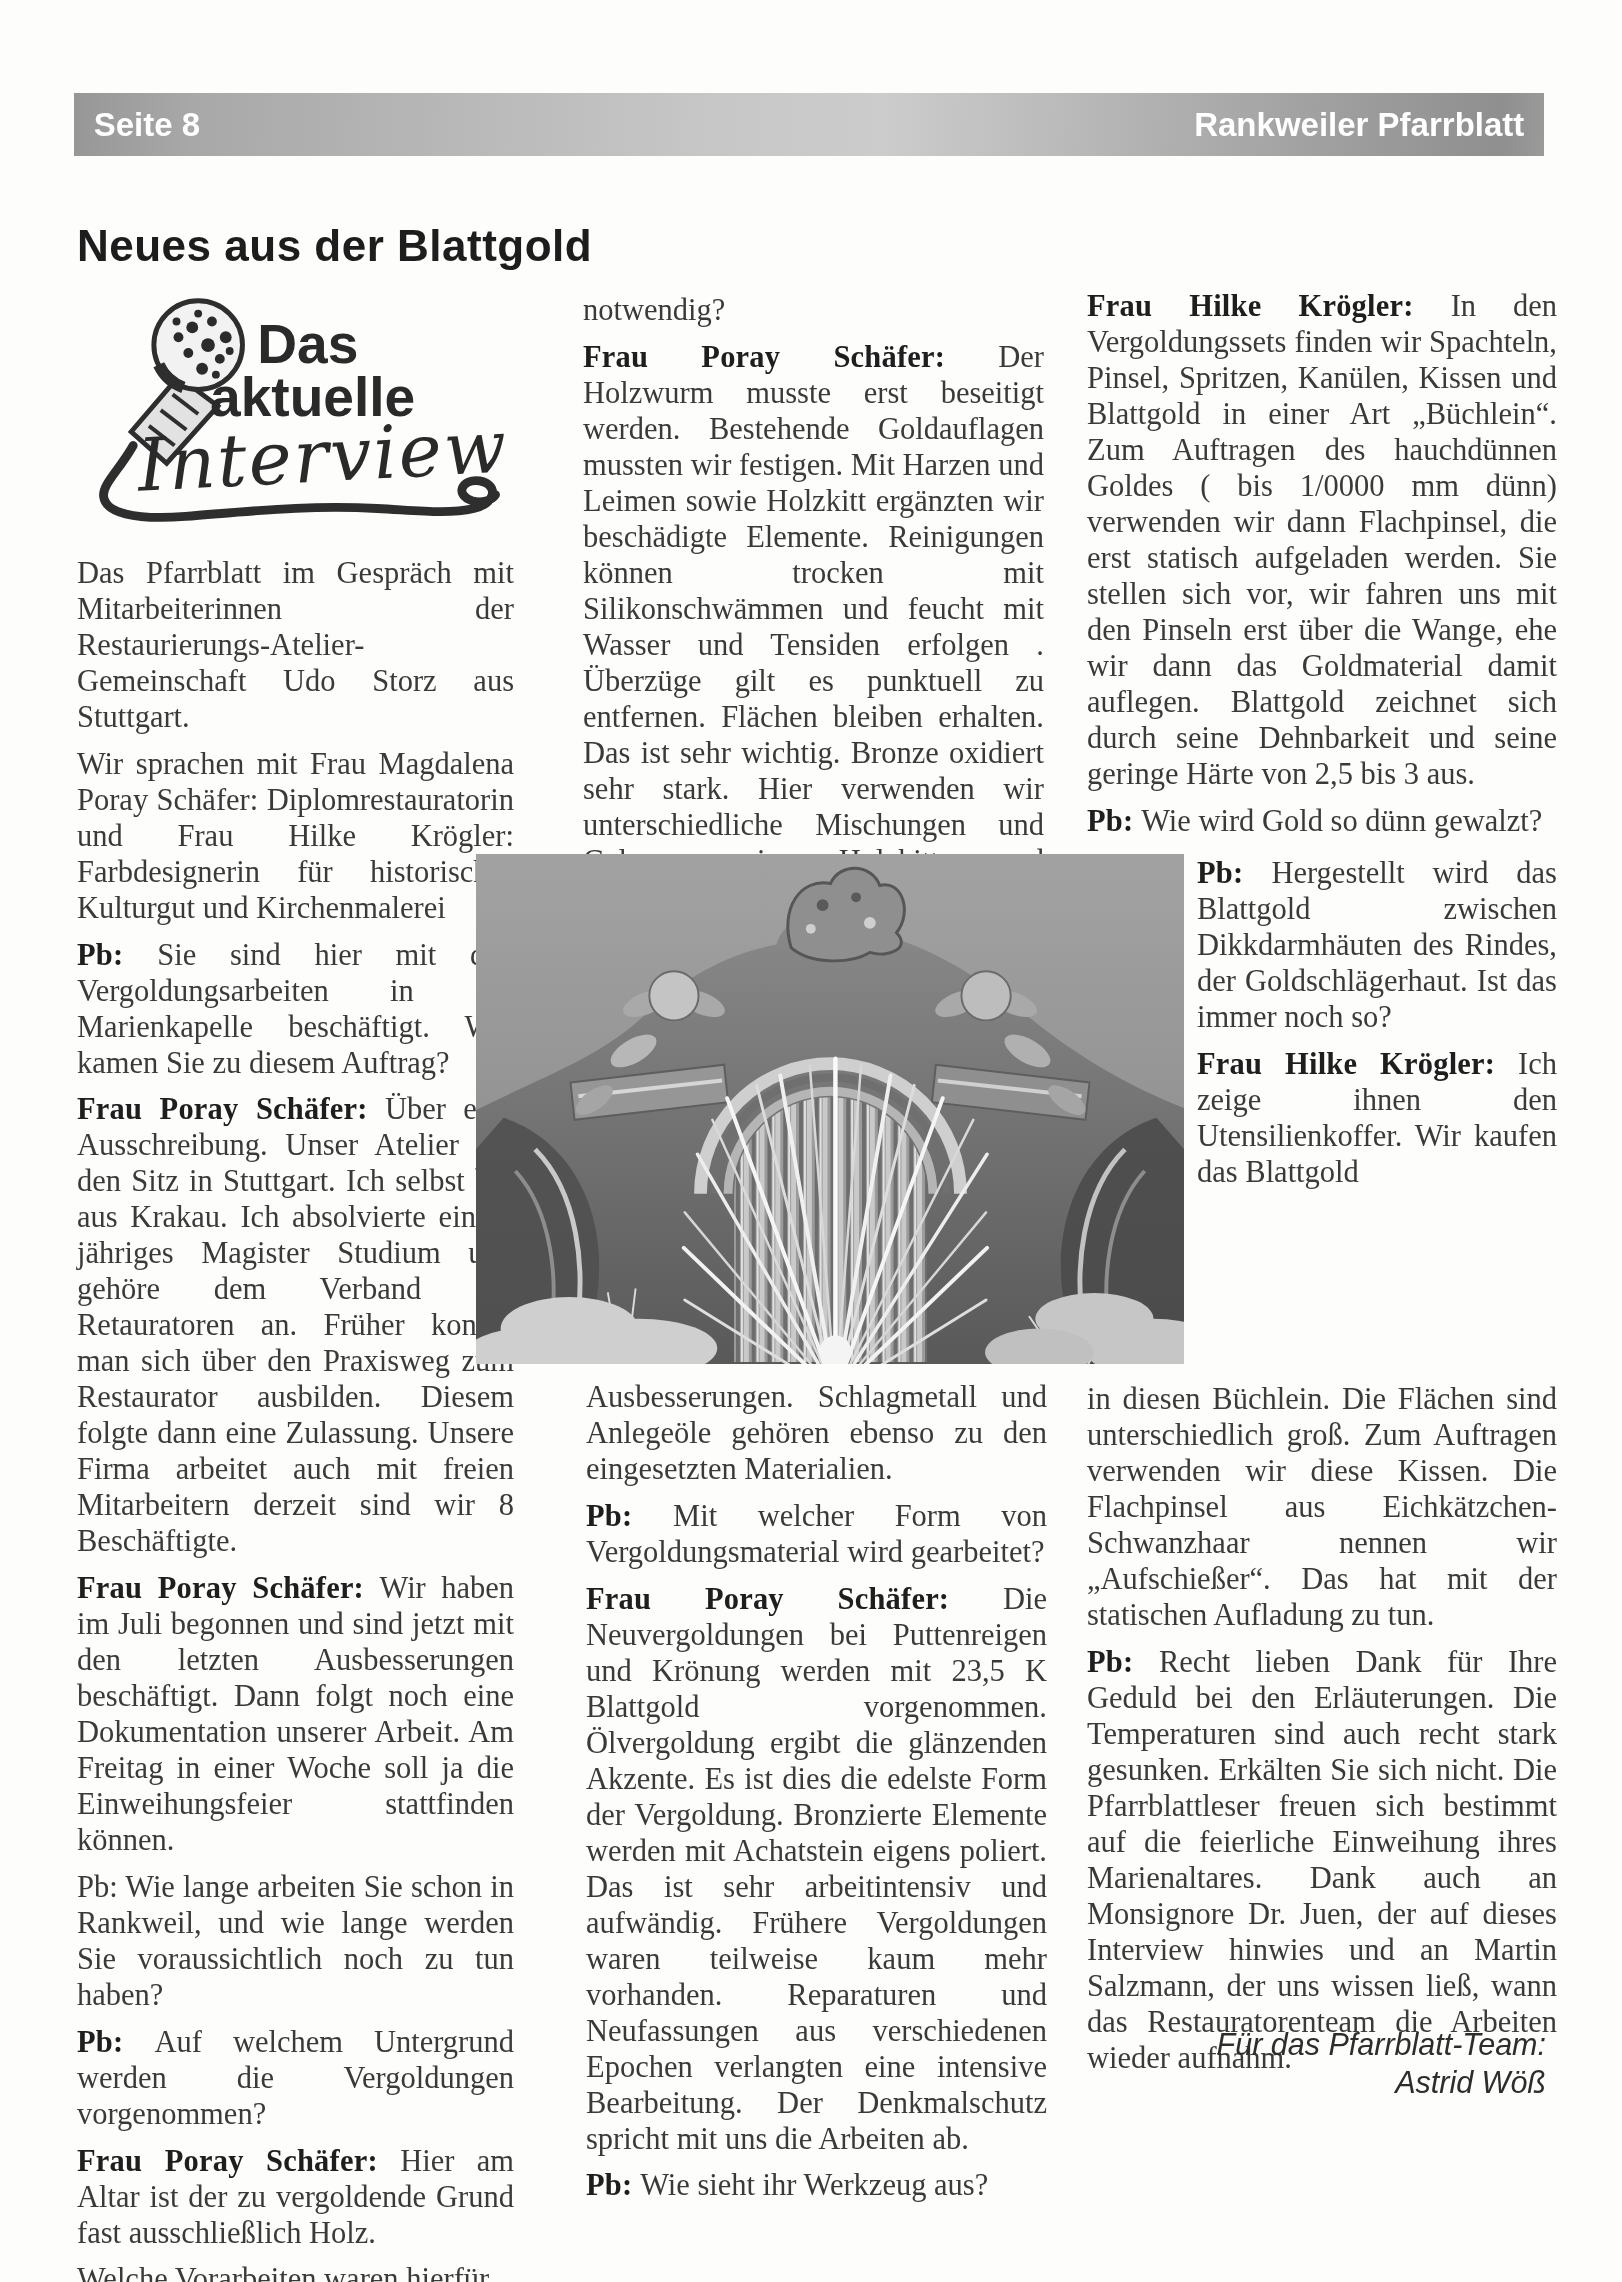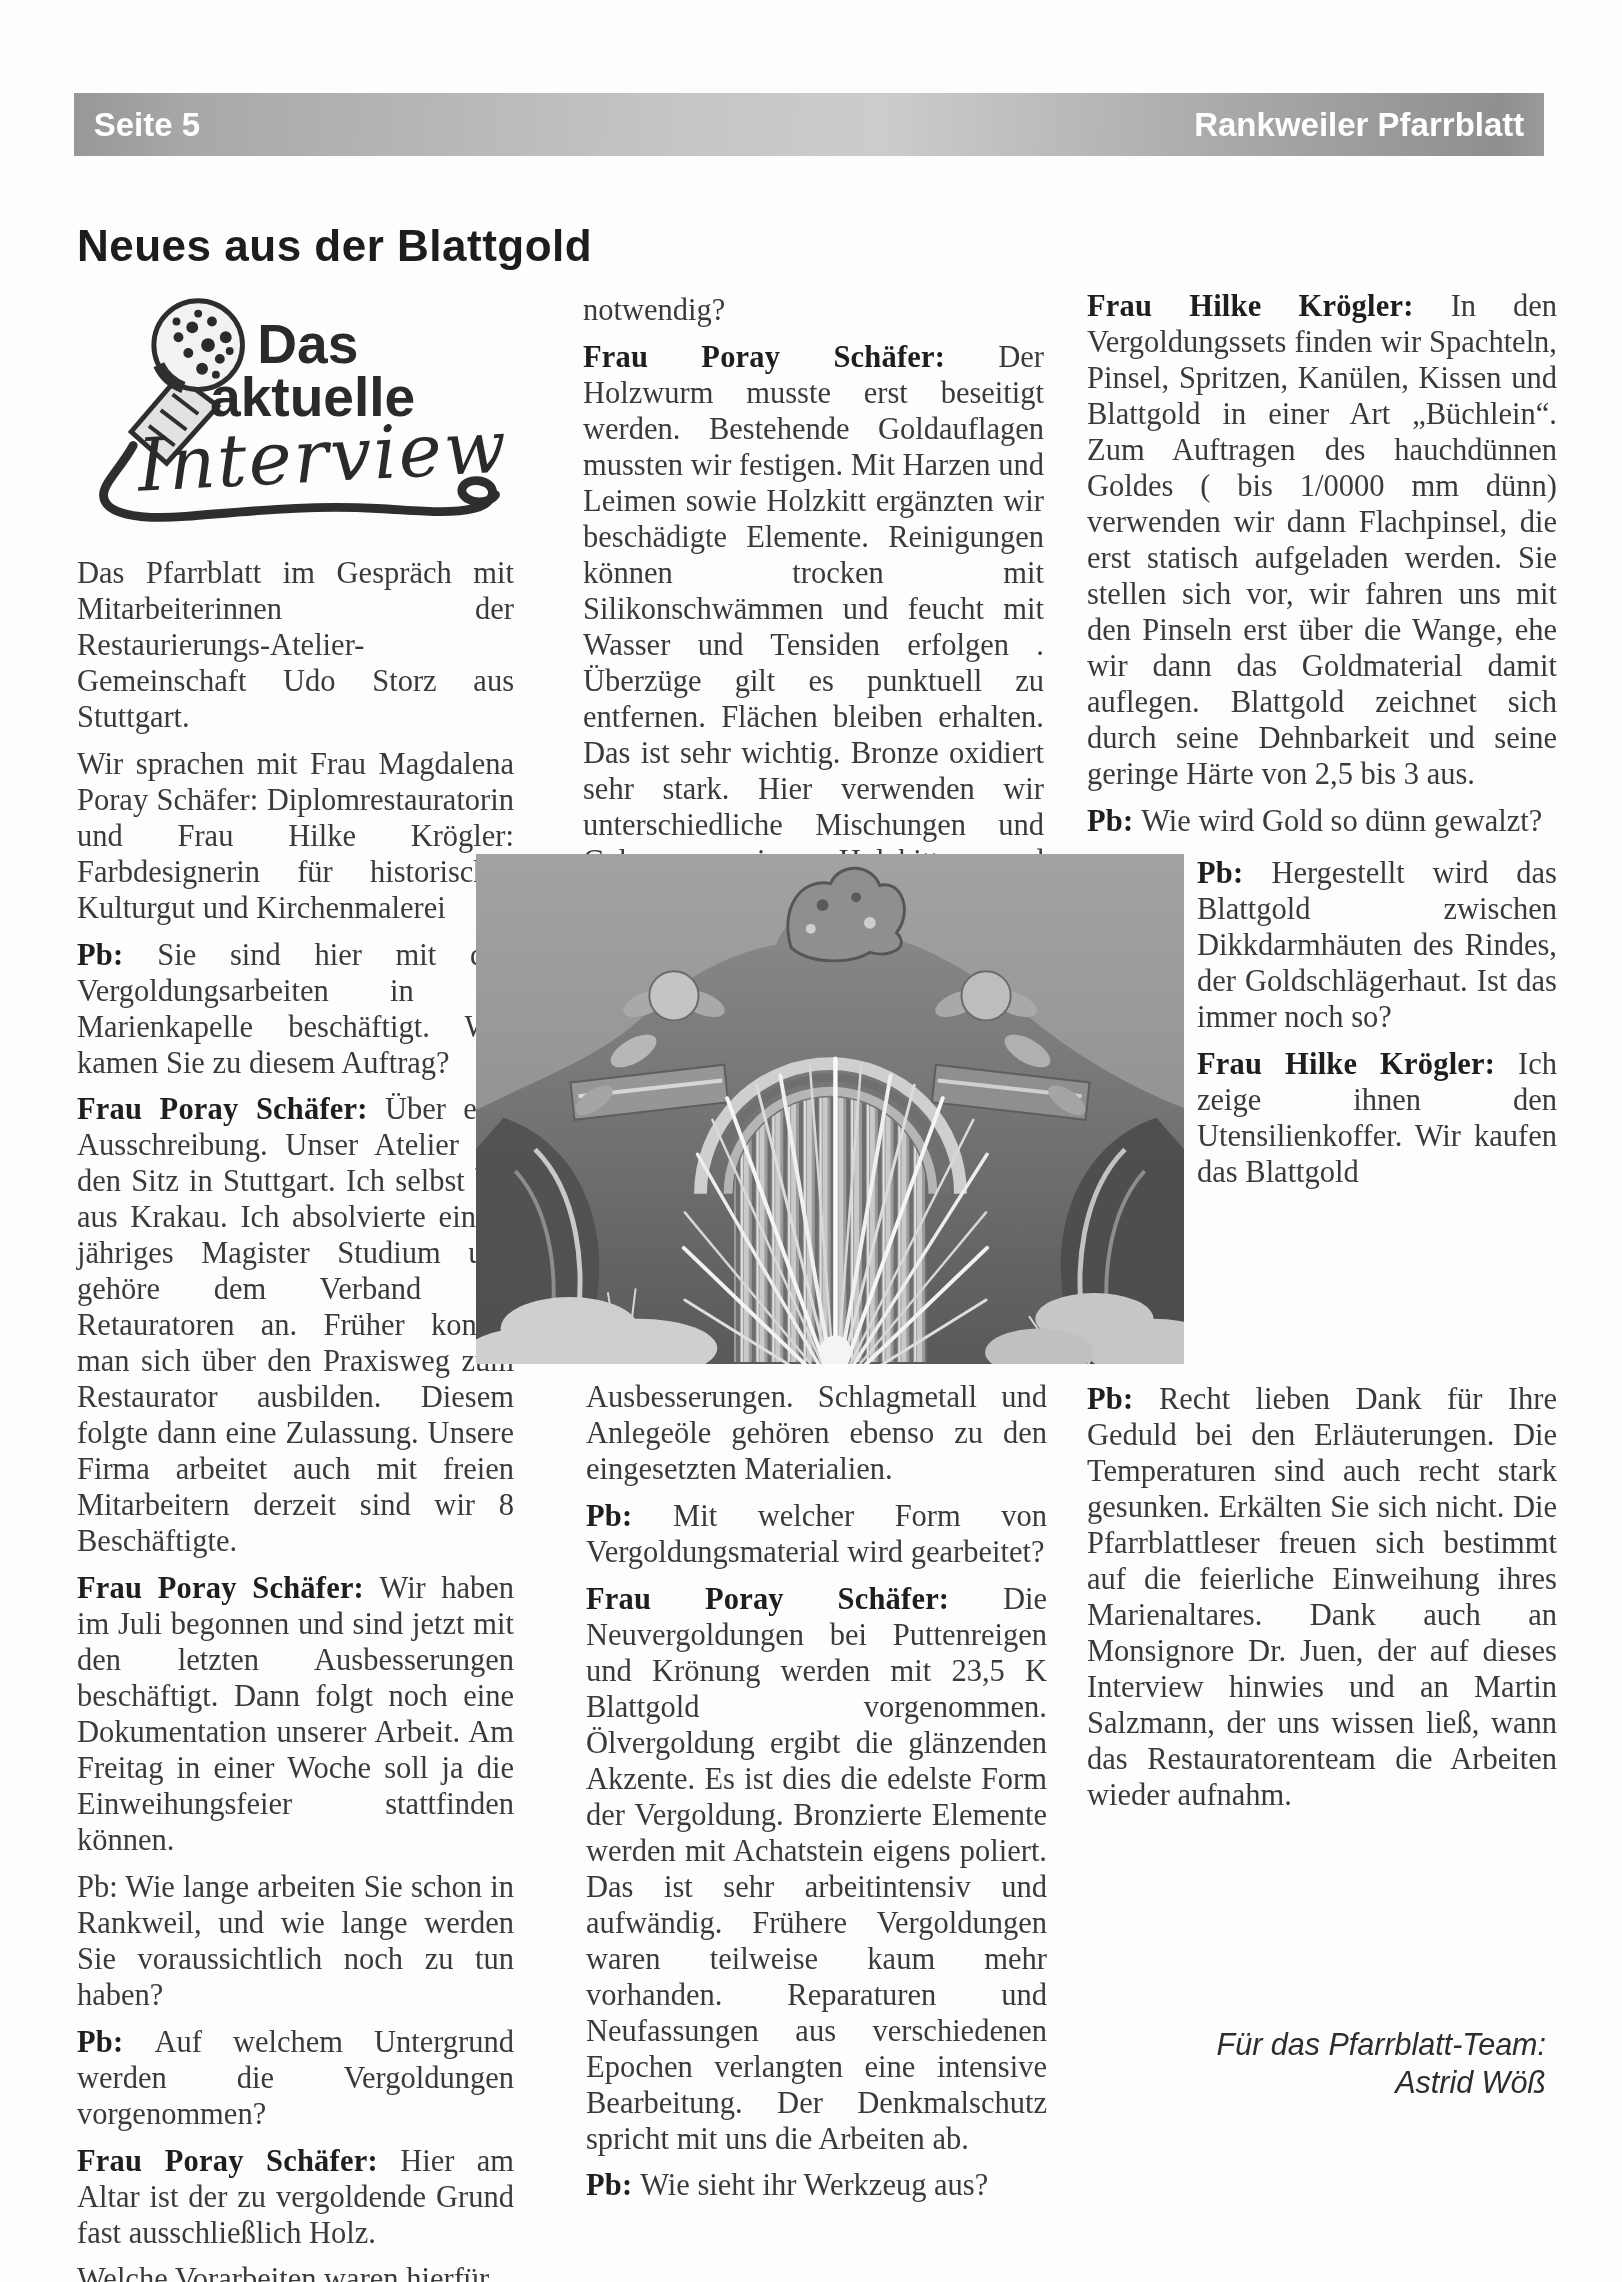--- a/index.html
+++ b/index.html
@@ -42,21 +42,21 @@
     font-family:"Liberation Sans", sans-serif; font-style:italic;
     font-size:30.5px; line-height:38px; color:#2d2d2d; z-index:1;
   }
 </style>
 </head>
 <body>
 
 <div class="page">
 
   <div class="header-bar">
-    <span>Seite 5</span>
+    <span>Seite 8</span>
     <span>Rankweiler Pfarrblatt</span>
   </div>
 
   <h1 class="page-title">Neues aus der Blattgold</h1>
 
   <div class="logo">
     <svg viewBox="0 0 452 282">
 
       <path d="M52,160 C38,185 20,200 22,212 C24,228 52,236 105,232 C170,227 230,220 300,224 C340,226 372,230 398,224 C420,219 424,200 404,196 C386,193 378,210 396,216 C406,219 416,216 420,210" fill="none" stroke="#2e2e2e" stroke-width="9" stroke-linecap="round"></path>
 
@@ -111,20 +111,21 @@
     </div>
   <div class="col" id="col-right-top">
       <p class="para"><b class="lead">Frau Hilke Krögler: </b>In den Vergoldungssets finden wir Spachteln, Pinsel, Spritzen, Kanülen, Kissen und Blattgold in einer Art „Büchlein“. Zum Auftragen des hauchdünnen Goldes ( bis 1/0000 mm dünn) verwenden wir dann Flachpinsel, die erst statisch aufgeladen werden. Sie stellen sich vor, wir fahren uns mit den Pinseln erst über die Wange, ehe wir dann das Goldmaterial damit auflegen. Blattgold zeichnet sich durch seine Dehnbarkeit und seine geringe Härte von 2,5 bis 3 aus.</p>
       <p class="para"><b class="lead">Pb: </b>Wie wird Gold so dünn gewalzt?</p>
     </div>
   <div class="col" id="col-right-narrow">
       <p class="para"><b class="lead">Pb: </b>Hergestellt wird das Blattgold zwischen Dikkdarmhäuten des Rindes, der Goldschlägerhaut. Ist das immer noch so?</p>
       <p class="para"><b class="lead">Frau Hilke Krögler: </b>Ich zeige ihnen den Utensilienkoffer. Wir kaufen das Blattgold</p>
     </div>
   <div class="col" id="col-right-bottom">
+      <p class="para">in diesen Büchlein. Die Flächen sind unterschiedlich groß. Zum Auftragen verwenden wir diese Kissen. Die Flachpinsel aus Eichkätzchen-Schwanzhaar nennen wir „Aufschießer“. Das hat mit der statischen Aufladung zu tun.</p>
       <p class="para"><b class="lead">Pb: </b>Recht lieben Dank für Ihre Geduld bei den Erläuterungen. Die Temperaturen sind auch recht stark gesunken. Erkälten Sie sich nicht. Die Pfarrblattleser freuen sich bestimmt auf die feierliche Einweihung ihres Marienaltares. Dank auch an Monsignore Dr. Juen, der auf dieses Interview hinwies und an Martin Salzmann, der uns wissen ließ, wann das Restauratorenteam die Arbeiten wieder aufnahm.</p>
     </div>
 
   <div class="photo">
     <svg viewBox="0 0 719 518" preserveAspectRatio="none" aria-label="Schwarz-weiß Foto: vergoldeter Altaraufsatz der Marienkapelle mit Bogen, Putten und Strahlenkranz">
       <defs>
         <linearGradient id="wall" x1="0" y1="0" x2="0" y2="1">
           <stop offset="0" stop-color="#a2a2a2"></stop>
             <stop offset="1" stop-color="#868686"></stop>
         </linearGradient>

